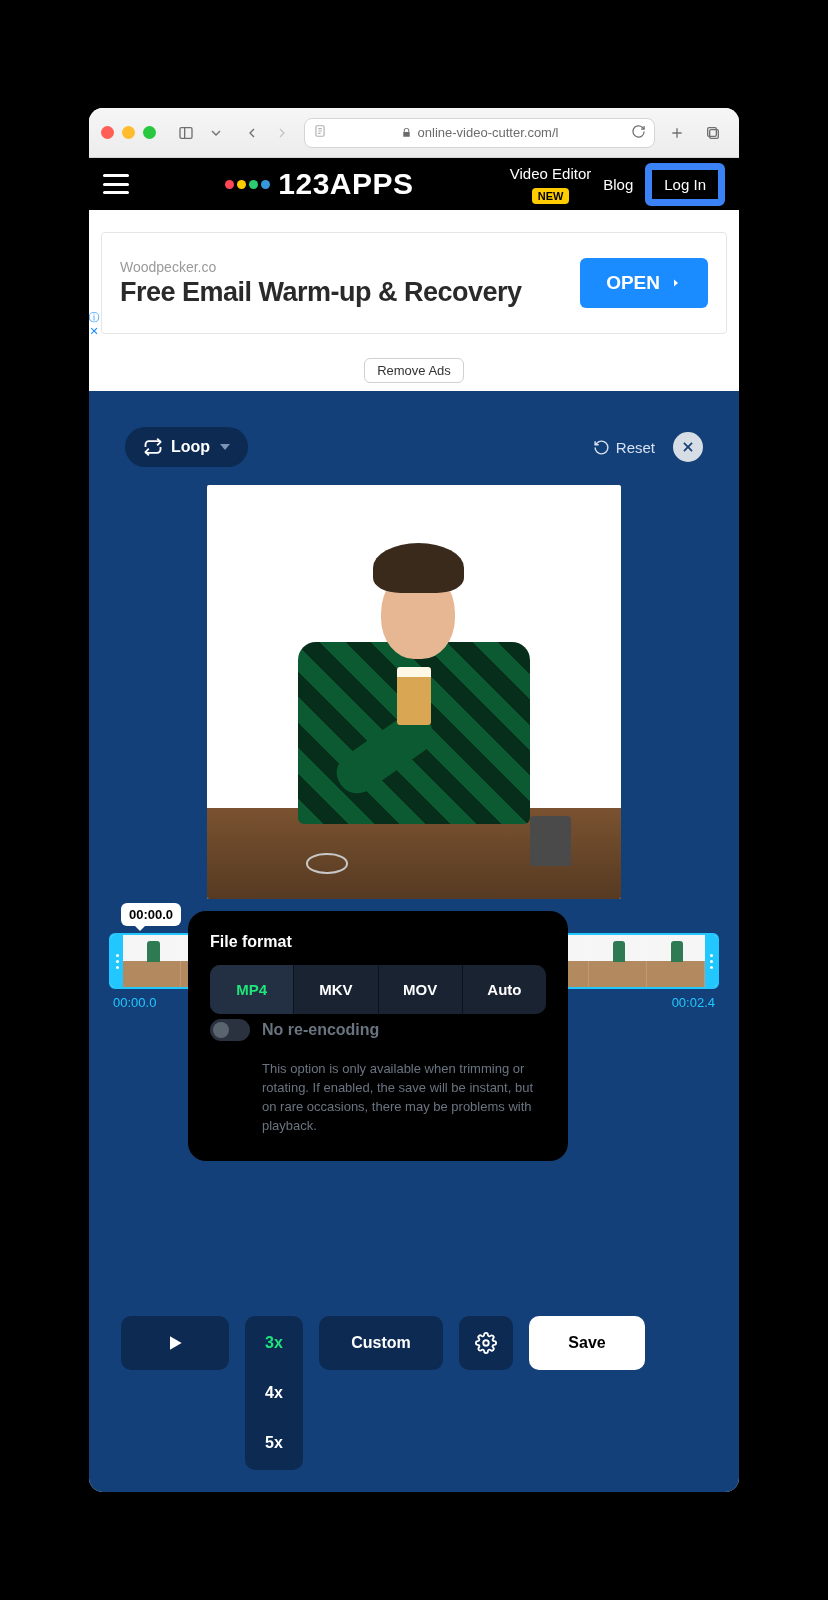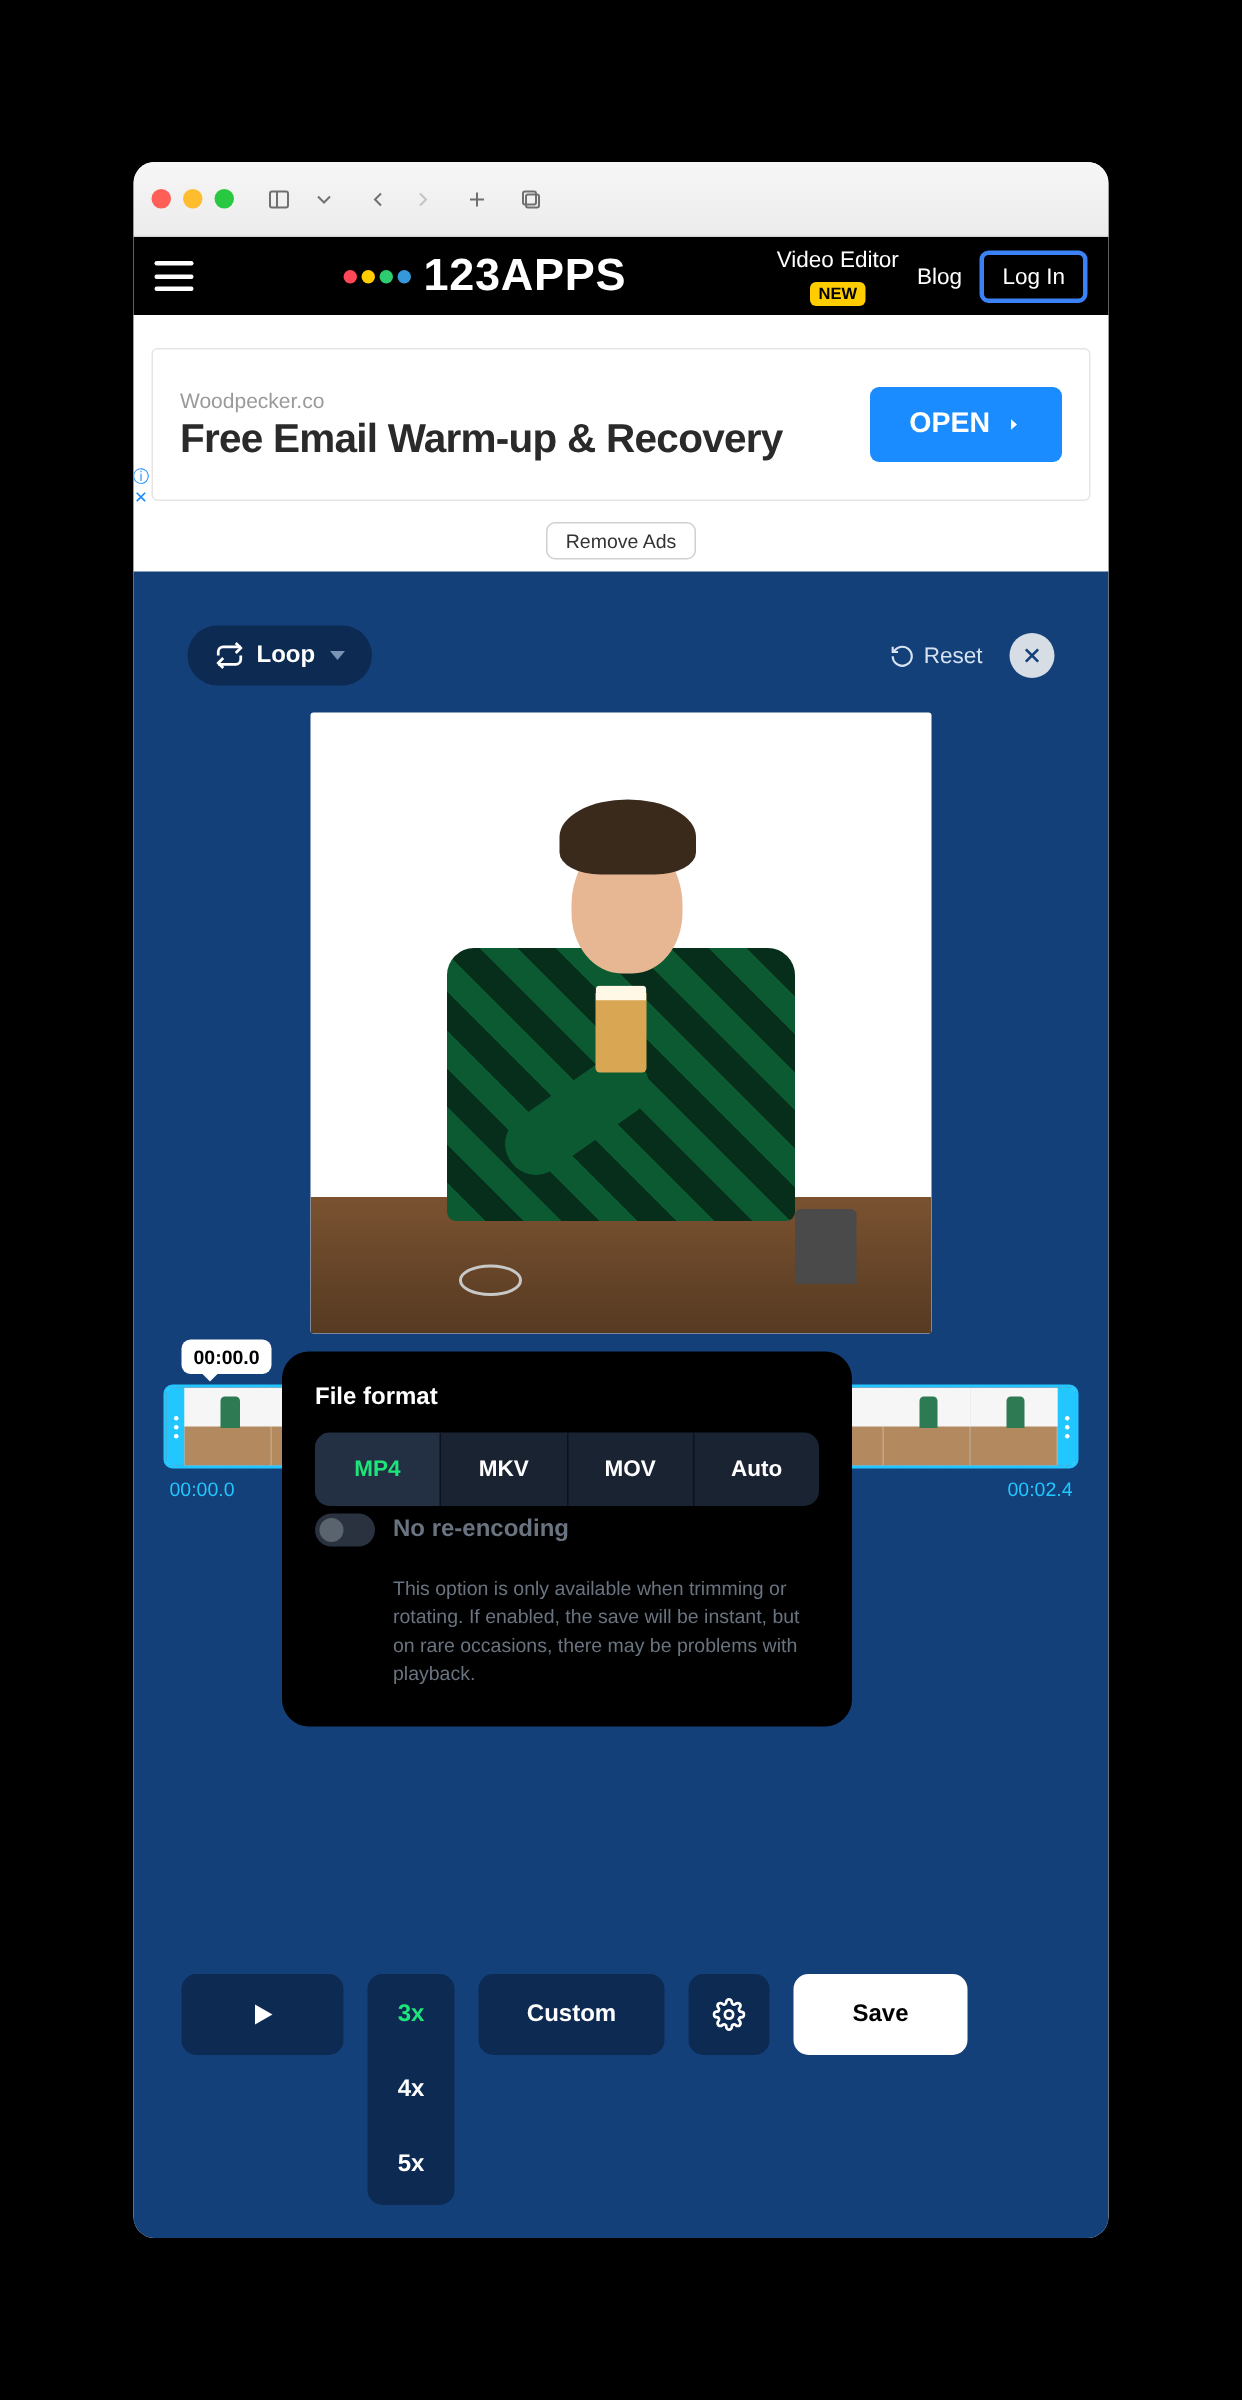--- a/index.html
+++ b/index.html
@@ -21,32 +21,32 @@
 
     
     .app-nav { height: 52px; background:#000; display:flex; align-items:center; padding:0 14px; gap:12px; color:#fff; }
     .hamburger { width:26px; height:20px; display:flex; flex-direction:column; justify-content:space-between; }
     .hamburger span{height:3px;background:#fff;border-radius:2px;}
     .brand { flex:1; display:flex; justify-content:center; align-items:center; gap:8px; font-weight:800; font-size:30px; letter-spacing:.5px; }
     .brand-dots{display:flex;gap:3px;}
     .brand-dots span{width:9px;height:9px;border-radius:50%;}
     .nav-link{font-size:15px;color:#fff;display:flex;align-items:center;gap:6px;flex-direction:column;}
     .badge-new{background:#ffcc00;color:#000;font-size:11px;font-weight:700;padding:2px 6px;border-radius:4px;}
-    .login-btn{border:3px solid #3b82f6;padding:6px 12px;border-radius:6px;font-size:15px;}
+    .login-btn{border:7px solid #3b82f6;padding:6px 12px;border-radius:6px;font-size:15px;}
 
     
     .ad-zone{background:#fff;padding:22px 12px 8px;display:flex;flex-direction:column;align-items:center;}
     .ad-box{border:1px solid #e5e5e5;border-radius:4px;width:100%;height:102px;display:flex;align-items:center;padding:0 18px;justify-content:space-between;position:relative;}
     .ad-text .small{color:#9a9a9a;font-size:14px;margin-bottom:2px;}
     .ad-text .big{color:#2a2a2a;font-size:27px;font-weight:700;letter-spacing:-.5px;}
     .ad-cta{background:#1a8cff;color:#fff;font-weight:700;font-size:19px;padding:14px 26px;border-radius:6px;display:flex;align-items:center;gap:10px;}
     .ad-cta svg{width:12px;height:12px;fill:#fff;}
     .ad-corner{position:absolute;left:-14px;bottom:-4px;display:flex;flex-direction:column;gap:2px;}
     .ad-corner span{width:12px;height:12px;font-size:11px;color:#1a8cff;display:flex;align-items:center;justify-content:center;}
-    .remove-ads{margin-top:14px;border:1px solid #d0d0d0;border-radius:6px;padding:4px 12px;font-size:13px;color:#333;background:#fff;}
+    .remove-ads{margin-top:24px;border:1px solid #d0d0d0;border-radius:6px;padding:4px 12px;font-size:13px;color:#333;background:#fff;}
 
     
     .editor{flex:1;background:#14407a;position:relative;padding:18px 14px 0;}
     .toolbar-row{display:flex;align-items:center;justify-content:space-between;margin:18px 22px 0;}
     .loop-btn{background:#0c2a52;color:#fff;padding:10px 18px;border-radius:28px;display:flex;align-items:center;gap:8px;font-weight:700;font-size:16px;}
     .loop-btn svg{width:20px;height:20px;stroke:#fff;fill:none;stroke-width:2.2;}
     .loop-btn .caret{width:0;height:0;border-left:5px solid transparent;border-right:5px solid transparent;border-top:6px solid #7b93b5;margin-left:2px;}
     .right-tools{display:flex;align-items:center;gap:18px;color:#d7e2f0;font-size:15px;}
     .reset{display:flex;align-items:center;gap:6px;}
     .reset svg{width:17px;height:17px;stroke:#d7e2f0;fill:none;stroke-width:2;}
@@ -135,20 +135,36 @@
           <svg viewBox="0 0 24 24">
             <polyline points="15 18 9 12 15 6"></polyline>
           </svg>
         </div>
       <div class="tb-btn" style="color:#c4c4c4;">
           <svg viewBox="0 0 24 24">
             <polyline points="9 18 15 12 9 6"></polyline>
           </svg>
         </div>
     </div>
+    <div class="url-field">
+      <span class="reader"><svg width="14" height="14" viewBox="0 0 24 24" fill="none" stroke="currentColor" stroke-width="2">
+            <rect x="5" y="3" width="14" height="18" rx="2"></rect>
+            <line x1="9" y1="8" x2="15" y2="8"></line>
+            <line x1="9" y1="12" x2="15" y2="12"></line>
+            <line x1="9" y1="16" x2="13" y2="16"></line>
+          </svg></span>
+      <svg class="lock" viewBox="0 0 24 24">
+          <path d="M6 11V8a6 6 0 1112 0v3h1v10H5V11h1zm2 0h8V8a4 4 0 10-8 0v3z"></path>
+        </svg>
+      <span>online-video-cutter.com/l</span>
+      <span class="reload"><svg width="15" height="15" viewBox="0 0 24 24" fill="none" stroke="currentColor" stroke-width="2">
+            <path d="M21 12a9 9 0 11-3-6.7L21 8"></path>
+            <polyline points="21 3 21 8 16 8"></polyline>
+          </svg></span>
+    </div>
     <div class="tb-btn">
         <svg viewBox="0 0 24 24">
           <line x1="12" y1="5" x2="12" y2="19"></line>
           <line x1="5" y1="12" x2="19" y2="12"></line>
         </svg>
       </div>
     <div class="tb-btn">
         <svg viewBox="0 0 24 24">
           <rect x="7" y="7" width="13" height="13" rx="2"></rect>
           <rect x="4" y="4" width="13" height="13" rx="2"></rect>

